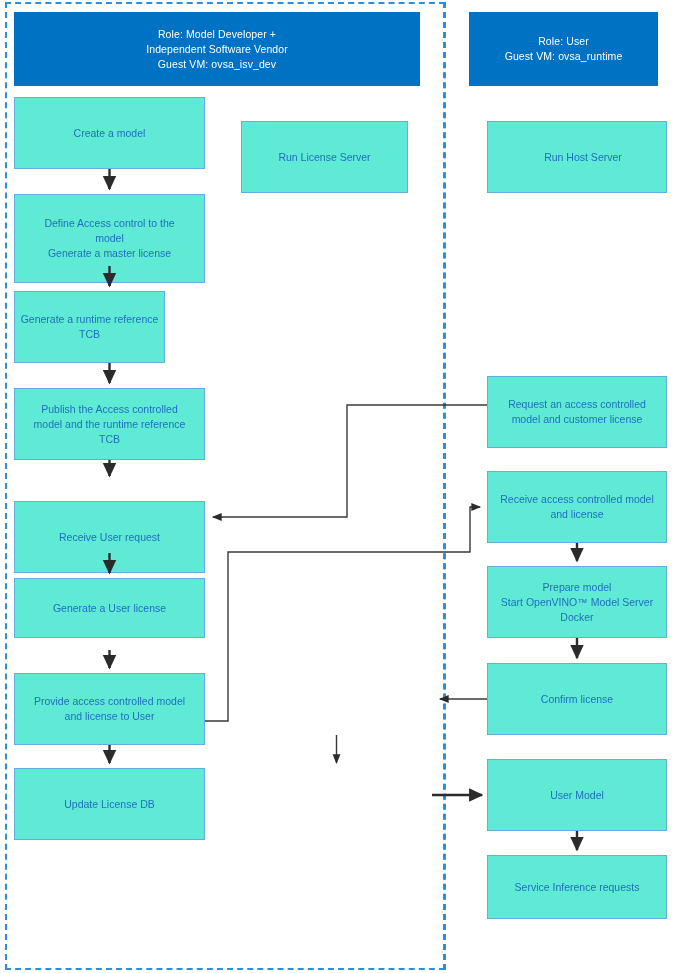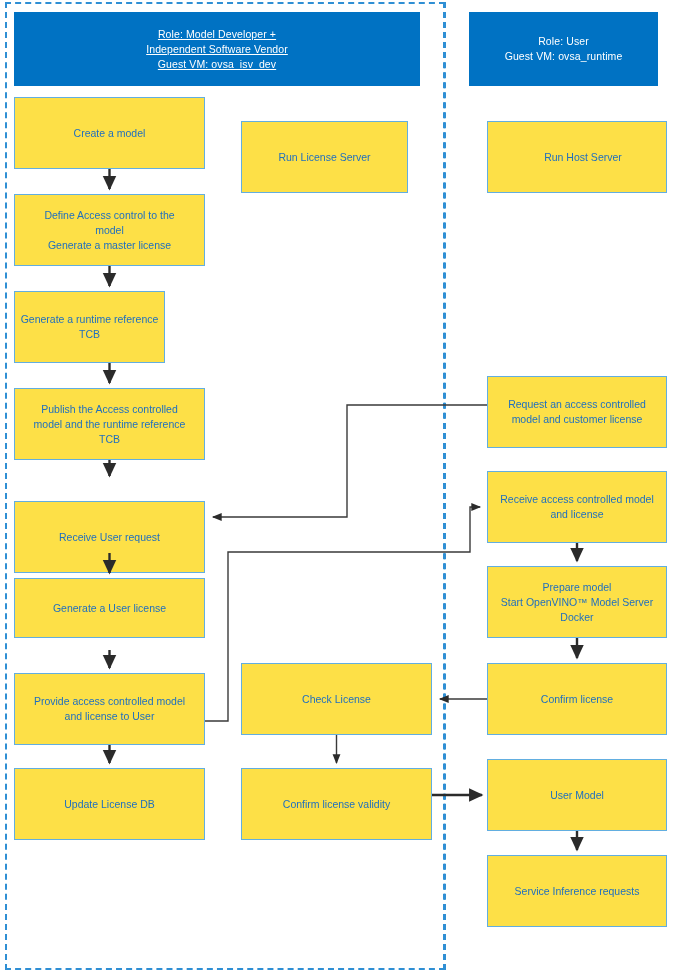--- a/index.html
+++ b/index.html
@@ -46,21 +46,21 @@
     font-size: 10.5px;
     line-height: 15px;
     letter-spacing: 0.1px;
     border: 1px solid #0072c3;
   }
   .role-header .line { display: block; white-space: nowrap; }
 
   
   .node {
     position: absolute;
-    background: #fde047;
+    background: #5eead4;
     border: 1.4px solid #62aee0;
     box-sizing: border-box;
     display: flex;
     align-items: center;
     justify-content: center;
     text-align: center;
     color: #1f6fbf;
     font-size: 10.5px;
     line-height: 15px;
     padding: 2px 6px;
@@ -81,38 +81,38 @@
   .conn-thin  { stroke: #3a3a3a; stroke-width: 1.4; fill: none; }
 </style>
 </head>
 <body>
 
 <div id="diagram">
 
   <div class="lane" style="left:5px; top:2px; width:440px; height:968px;"></div>
   <div class="lane-divider" style="left:444px; top:2px; height:968px;"></div>
 
-  <div class="role-header" style="left:14px; top:12px; width:406px; height:74px;text-decoration:underline;">
+  <div class="role-header" style="left:14px; top:12px; width:406px; height:74px;">
     <span class="line">Role: Model Developer +</span>
     <span class="line">Independent Software Vendor</span>
     <span class="line">Guest VM: ovsa_isv_dev</span>
   </div>
 
   <div class="role-header" style="left:469px; top:12px; width:189px; height:74px;">
     <span class="line">Role: User</span>
     <span class="line">Guest VM: ovsa_runtime</span>
   </div>
 
   <div class="node" style="left:14px; top:97px; width:191px; height:72px;">
     <span class="txt">
       <span>Create a model</span>
     </span>
   </div>
 
-  <div class="node" style="left:14px; top:194px; width:191px; height:72px;">
+  <div class="node" style="left:14px; top:194px; width:191px; height:89px;">
     <span class="txt">
       <span>Define Access control to  the</span>
       <span>model</span>
       <span>Generate a master license</span>
     </span>
   </div>
 
   <div class="node" style="left:14px; top:291px; width:151px; height:72px;">
     <span class="txt">
       <span>Generate a runtime reference</span>
@@ -152,31 +152,21 @@
       <span>Update License DB</span>
     </span>
   </div>
 
   <div class="node" style="left:241px; top:121px; width:167px; height:72px;">
     <span class="txt">
       <span>Run License Server</span>
     </span>
   </div>
 
-  <div class="node" style="left:241px; top:663px; width:191px; height:72px;">
-    <span class="txt">
-      <span>Check License</span>
-    </span>
-  </div>
-
-  <div class="node" style="left:241px; top:768px; width:191px; height:72px;">
-    <span class="txt">
-      <span>Confirm license validity</span>
-    </span>
-  </div>
+
 
   <div class="node" style="left:487px; top:121px; width:180px; height:72px;padding-left:18px;">
     <span class="txt">
       <span>Run Host Server</span>
     </span>
   </div>
 
   <div class="node" style="left:487px; top:376px; width:180px; height:72px;">
     <span class="txt">
       <span>Request an access controlled</span>
@@ -204,21 +194,21 @@
       <span>Confirm license</span>
     </span>
   </div>
 
   <div class="node" style="left:487px; top:759px; width:180px; height:72px;">
     <span class="txt">
       <span>User Model</span>
     </span>
   </div>
 
-  <div class="node" style="left:487px; top:855px; width:180px; height:72px;">
+  <div class="node" style="left:487px; top:855px; width:180px; height:64px;">
     <span class="txt">
       <span>Service Inference requests</span>
     </span>
   </div>
 
   <svg id="connectors" viewBox="0 0 680 973" width="680" height="973" xmlns="http://www.w3.org/2000/svg">
     <defs>
       <marker id="ah-thick" markerWidth="7" markerHeight="7" refX="5.4" refY="3.2" orient="auto" markerUnits="strokeWidth">
         <path d="M0,0.4 L6,3.2 L0,6 z" fill="#2b2b2b"></path>
       </marker>

